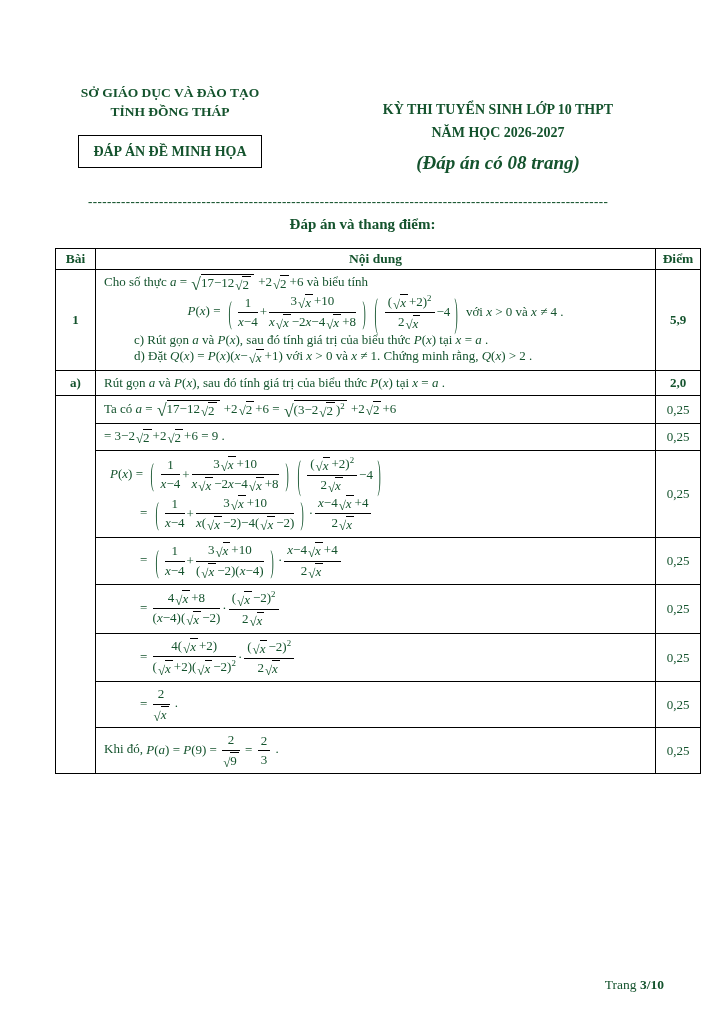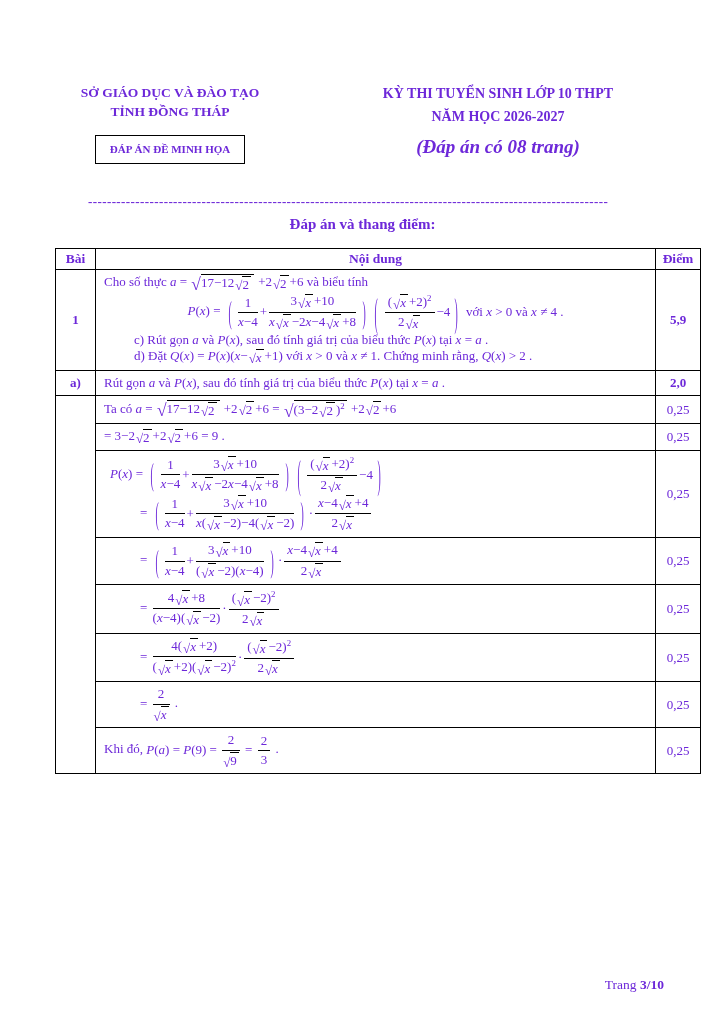--- a/index.html
+++ b/index.html
@@ -1,23 +1,23 @@
 <!DOCTYPE html>
 <html><head>
 <meta charset="utf-8">
 <style>
   html,body{margin:0;padding:0;background:#e8e8e8;}
-  .page{position:relative;width:725px;height:1024px;background:#ffffff;color:#6d28d9;
+  .page{position:relative;width:725px;height:1024px;background:#ffffff;color:#14532d;
         font-family:"Liberation Serif","DejaVu Serif",serif;font-size:13px;overflow:hidden;margin:0 auto;}
   
   .hdr-left{position:absolute;left:50px;top:84px;width:240px;text-align:center;
             font-weight:bold;font-size:13.5px;line-height:1.4;}
   .hdr-box{display:inline-block;margin-top:13px;border:1.5px solid #000;padding:6px 14px;
-           font-weight:bold;font-size:11px;}
-  .hdr-right{position:absolute;left:328px;top:84px;width:340px;text-align:center;
+           font-weight:bold;font-size:14px;}
+  .hdr-right{position:absolute;left:328px;top:100px;width:340px;text-align:center;
              font-weight:bold;font-size:14px;line-height:1.4;}
   .hdr-right .l2{margin-top:3px;text-align:center;}
   .hdr-right .l3{margin-top:6px;}
   .hdr-right .l4{margin-top:8px;font-style:italic;font-size:19px;}
   .divider{position:absolute;left:88px;top:194px;width:550px;overflow:hidden;white-space:nowrap;
            font-weight:bold;font-size:13px;letter-spacing:0.4px;}
   .subtitle{position:absolute;left:0;top:216px;width:100%;text-align:center;
             font-weight:bold;font-size:15px;}
   
   table.answer{position:absolute;left:55px;top:248px;width:645px;border-collapse:collapse;

